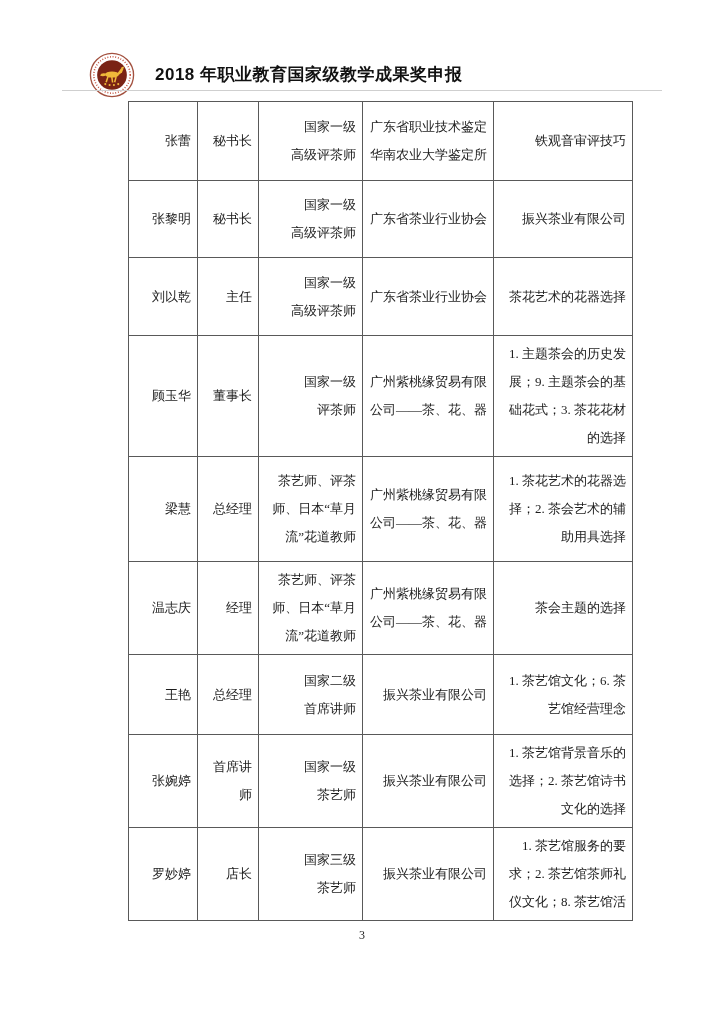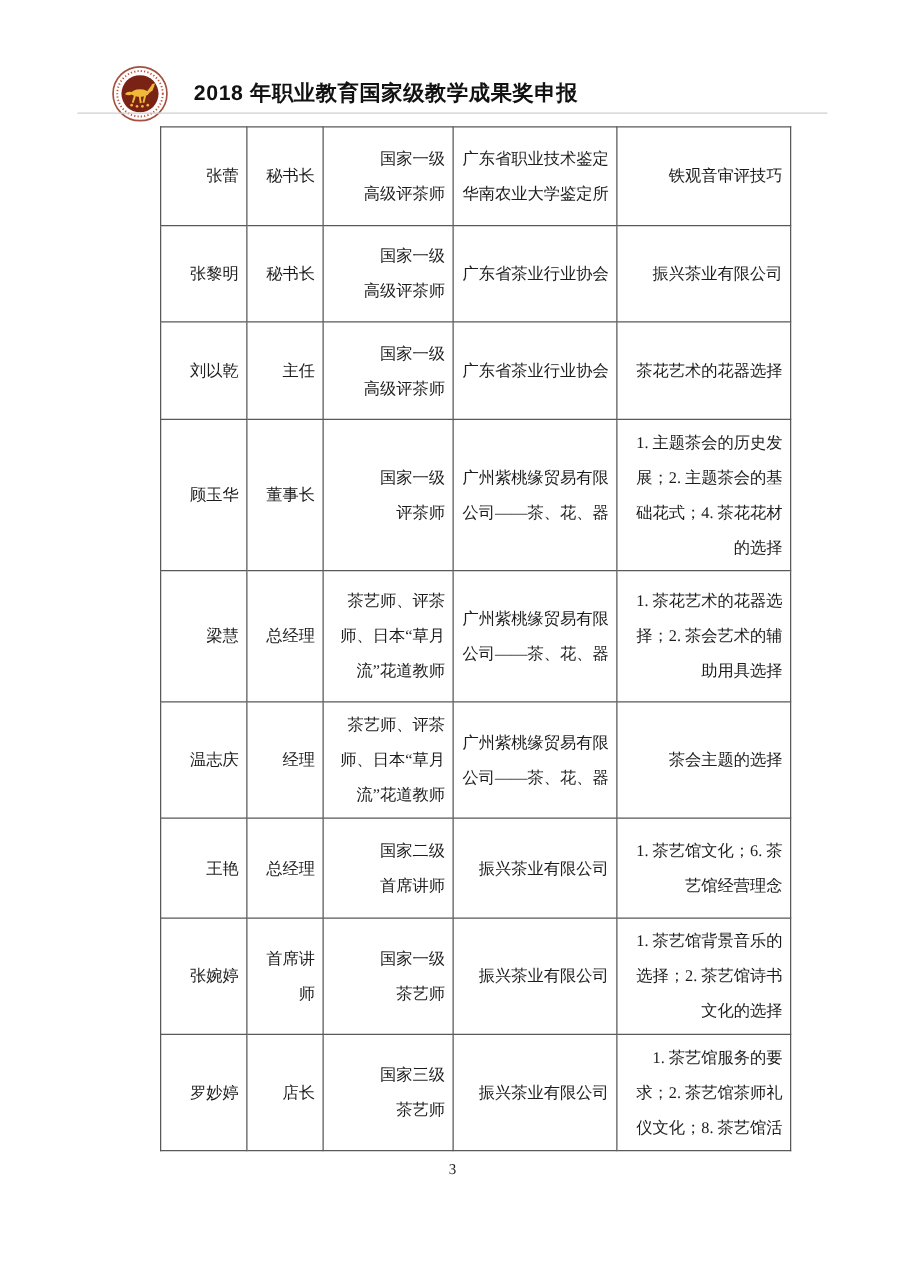--- a/index.html
+++ b/index.html
@@ -140,21 +140,21 @@
 高级评茶师</td>
           <td>广东省茶业行业协会</td>
           <td>茶花艺术的花器选择</td>
         </tr>
         <tr>
           <td>顾玉华</td>
           <td>董事长</td>
           <td>国家一级
 评茶师</td>
           <td>广州紫桃缘贸易有限公司——茶、花、器</td>
-          <td>1. 主题茶会的历史发展；2. 主题茶会的基础花式；4. 茶花花材的选择</td>
+          <td>1. 主题茶会的历史发展；9. 主题茶会的基础花式；3. 茶花花材的选择</td>
         </tr>
         <tr>
           <td>梁慧</td>
           <td>总经理</td>
           <td>茶艺师、评茶师、日本“草月流”花道教师</td>
           <td>广州紫桃缘贸易有限公司——茶、花、器</td>
           <td>1. 茶花艺术的花器选择；2. 茶会艺术的辅助用具选择</td>
         </tr>
         <tr>
           <td>温志庆</td>

